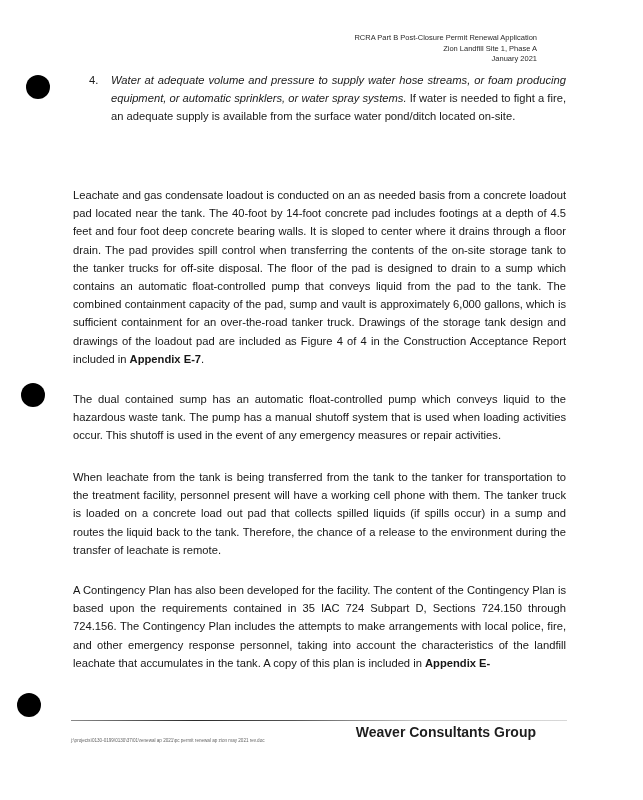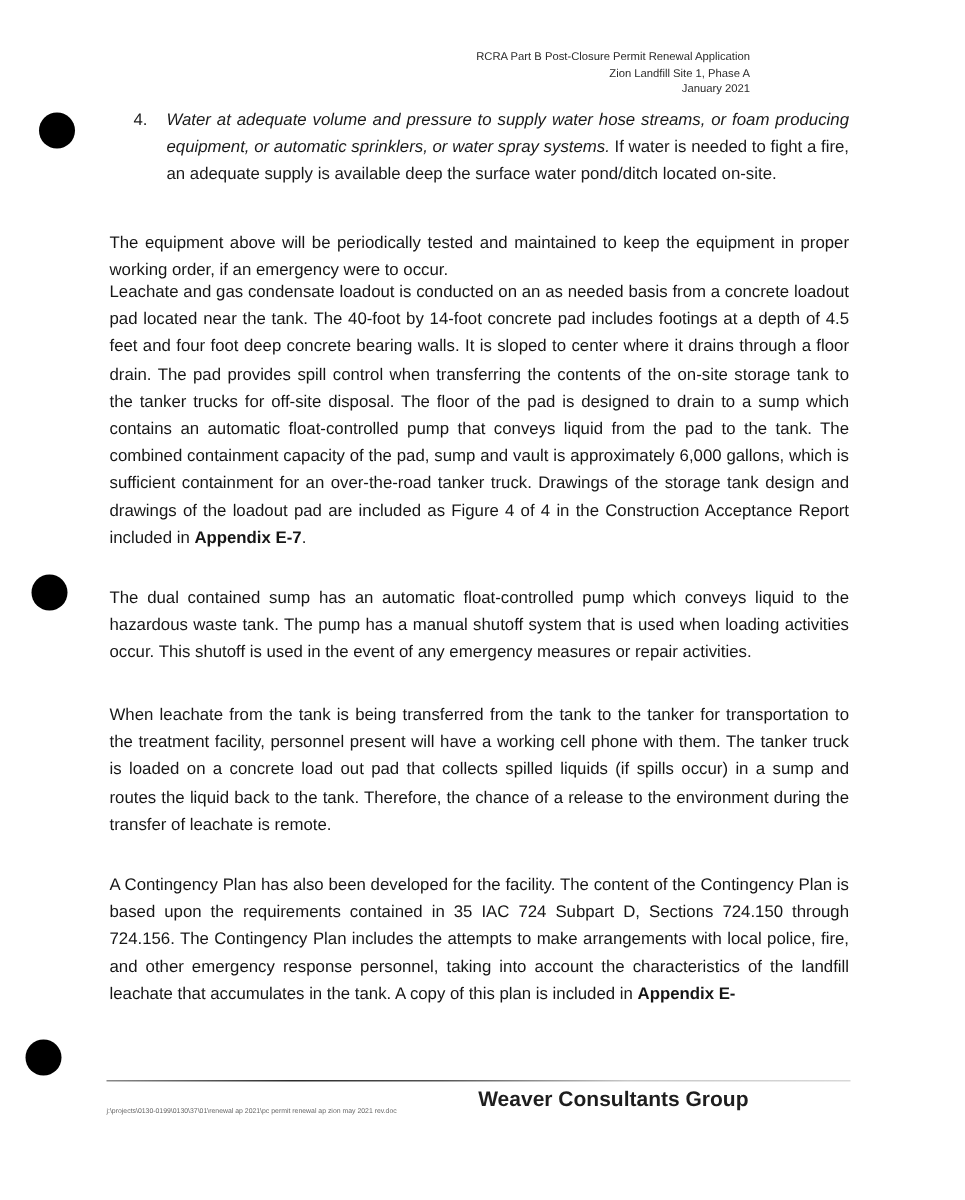--- a/index.html
+++ b/index.html
@@ -13,20 +13,21 @@
       position: relative;
       overflow: hidden;
       font-family: "Liberation Sans", sans-serif;
       color: #1a1a1a;
     }
     .page {
       position: absolute;
       left: 0; top: 0;
       width: 577px; height: 800px;
       background: #ffffff;
+      padding-left: 37px;
     }
     .hole {
       position: absolute;
       width: 24px; height: 24px;
       border-radius: 50%;
       background: #000000;
     }
     .header {
       position: absolute;
       right: 77px;
@@ -113,26 +114,23 @@
   <div class="hole" style="left:17px; top:693px;"></div>
 
   <div class="header">
     <div>RCRA Part B Post-Closure Permit Renewal Application</div>
     <div>Zion Landfill Site 1, Phase A</div>
     <div>January 2021</div>
   </div>
 
   <div class="list-item">
     <span class="list-num">4.</span>
-    <div class="list-text"><span class="italic">Water at adequate volume and pressure to supply water hose streams, or foam producing equipment, or automatic sprinklers, or water spray systems.</span><span>  If water is needed to fight a fire, an adequate supply is available deep the surface water pond/ditch located on-site.</span></div>
+    <div class="list-text"><span class="italic">Water at adequate volume and pressure to supply water hose streams, or foam producing equipment, or automatic sprinklers, or water spray systems.</span><span>  If water is needed to fight a fire, an adequate supply is available from the surface water pond/ditch located on-site.</span></div>
   </div>
 
-  <div class="body-text para" style="top:153px;">
-    <p>The equipment above will be periodically tested and maintained to keep the equipment in proper working order, if an emergency were to occur.</p>
-  </div>
 
   <div class="body-text para" style="top:186px;">
     <p><span>Leachate and gas condensate loadout is conducted on an as needed basis from a concrete loadout pad located near the tank.  The 40-foot by 14-foot concrete pad includes footings at a depth of 4.5 feet and four foot deep concrete bearing walls.  It is sloped to center where it drains through a floor drain.  The pad provides spill control when transferring the contents of the on-site storage tank to the tanker trucks for off-site disposal.  The floor of the pad is designed to drain to a sump which contains an automatic float-controlled pump that conveys liquid from the pad to the tank.  The combined containment capacity of the pad, sump and vault is approximately 6,000 gallons, which is sufficient containment for an over-the-road tanker truck.  Drawings of the storage tank design and drawings of the loadout pad are included as Figure 4 of 4 in the Construction Acceptance Report included in </span><strong>Appendix E-7</strong><span>.</span></p>
   </div>
 
   <div class="body-text para" style="top:390px;">
     <p>The dual contained sump has an automatic float-controlled pump which conveys liquid to the hazardous waste tank.  The pump has a manual shutoff system that is used when loading activities occur.  This shutoff is used in the event of any emergency measures or repair activities.</p>
   </div>
 
   <div class="body-text para" style="top:468px;">

